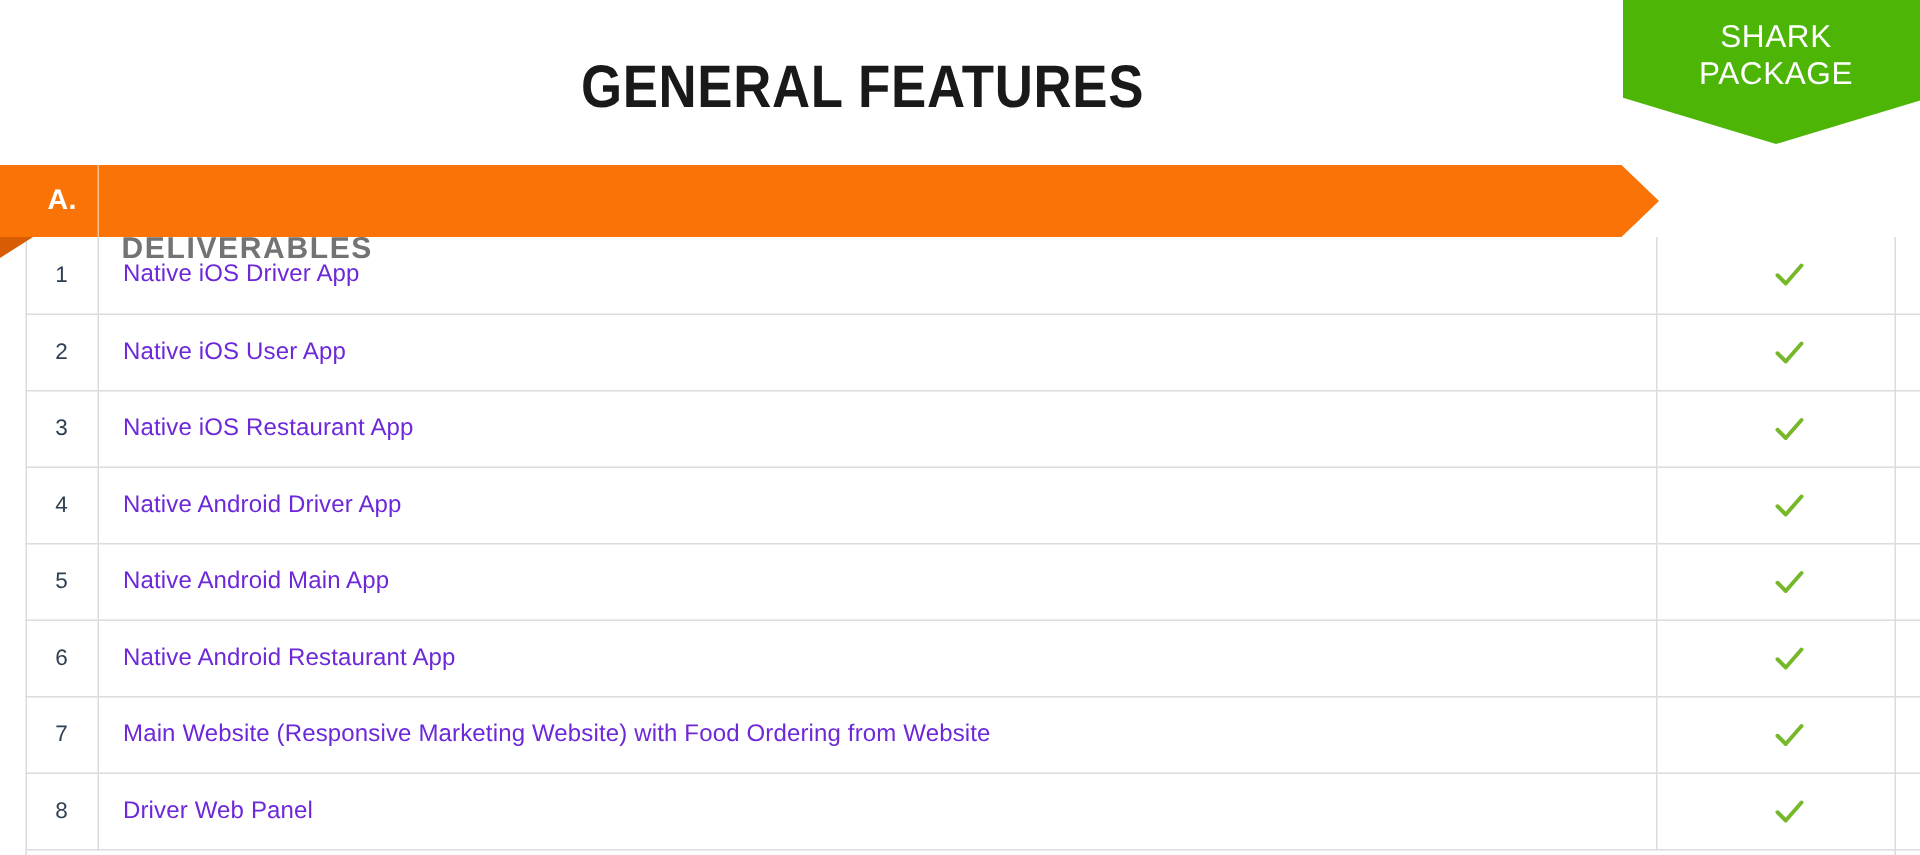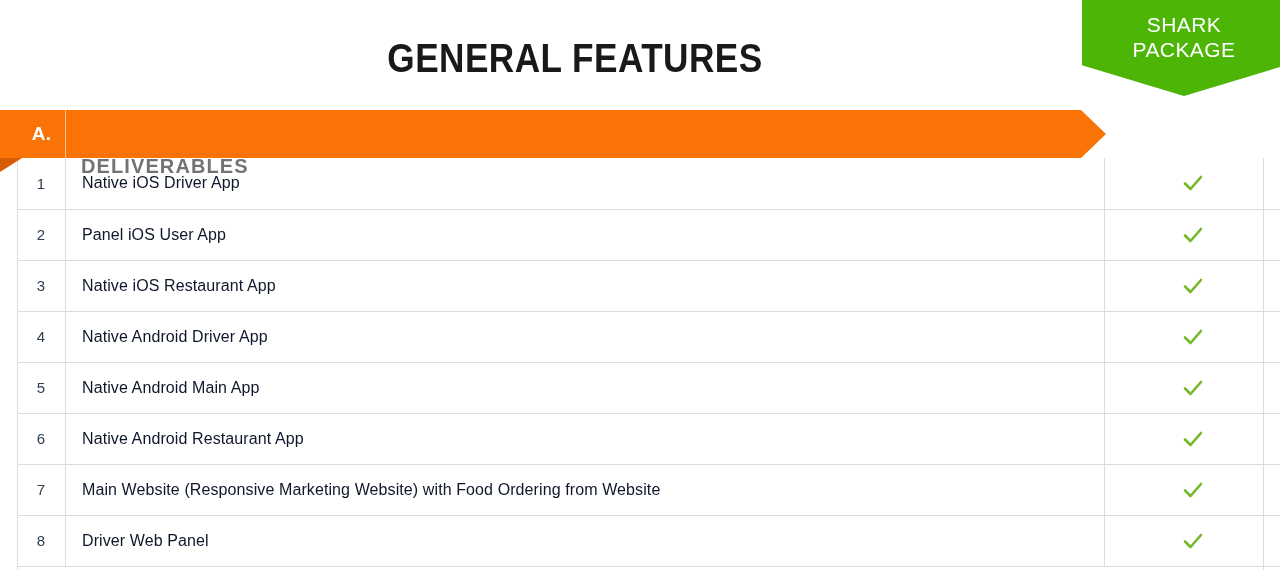--- a/index.html
+++ b/index.html
@@ -149,21 +149,21 @@
     text-align: center;
     color: #2e4052;
     font-family: "Liberation Sans Narrow", "Liberation Sans", sans-serif;
     font-size: 15px;
     font-weight: 400;
   }
   .col-label {
     width: 1022px;
     border-right: 1px solid #dcdcdc;
     padding-left: 16px !important;
-    color: #0f172a;
+    color: #6d28d9;
     font-family: "Liberation Sans Narrow", "Liberation Sans", sans-serif;
     font-size: 16px;
     font-weight: 400;
     letter-spacing: 0.1px;
     white-space: nowrap;
   }
   .col-check {
     width: 176px;
     text-align: center;
   }
@@ -220,21 +220,21 @@
   <tbody>
       <tr>
         <td class="col-num">1</td>
         <td class="col-label">Native iOS Driver App</td>
         <td class="col-check"><span class="check-icon"><svg viewBox="0 0 24 24" width="24" height="24" fill="none" stroke="#76b82a" stroke-width="2.6" stroke-linecap="round" stroke-linejoin="round">
               <polyline points="4,12.5 9.5,18 20,6"></polyline>
             </svg></span></td>
       </tr>
       <tr>
         <td class="col-num">2</td>
-        <td class="col-label">Panel iOS User App</td>
+        <td class="col-label">Native iOS User App</td>
         <td class="col-check"><span class="check-icon"><svg viewBox="0 0 24 24" width="24" height="24" fill="none" stroke="#76b82a" stroke-width="2.6" stroke-linecap="round" stroke-linejoin="round">
               <polyline points="4,12.5 9.5,18 20,6"></polyline>
             </svg></span></td>
       </tr>
       <tr>
         <td class="col-num">3</td>
         <td class="col-label">Native iOS Restaurant App</td>
         <td class="col-check"><span class="check-icon"><svg viewBox="0 0 24 24" width="24" height="24" fill="none" stroke="#76b82a" stroke-width="2.6" stroke-linecap="round" stroke-linejoin="round">
               <polyline points="4,12.5 9.5,18 20,6"></polyline>
             </svg></span></td>

